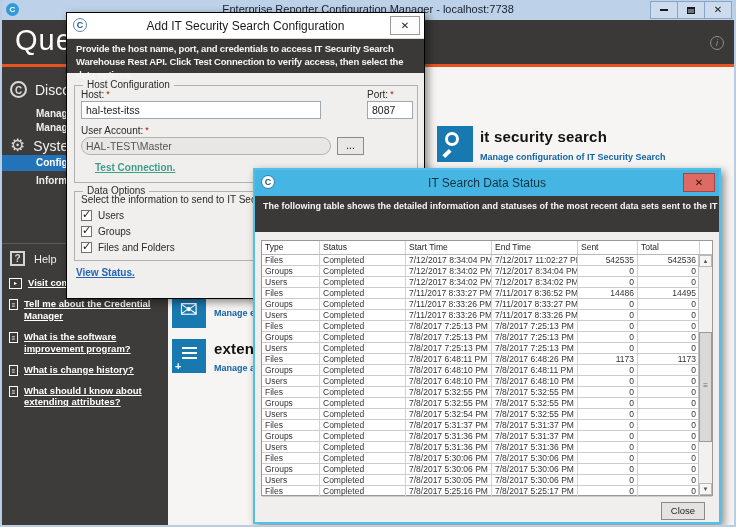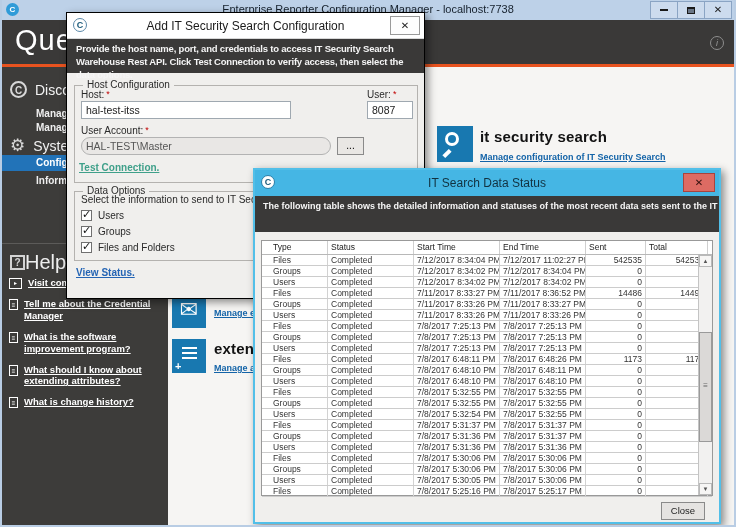--- a/index.html
+++ b/index.html
@@ -37,21 +37,21 @@
   .ring-icon::before { content:"C"; }
   .gear-icon { font-size:17px; color:#d8d8d8; line-height:1; }
   .gear-icon::before { content:"⚙"; }
   .nav-item { position:absolute; left:34px; font-size:10px; font-weight:bold; color:#efefef; cursor:pointer; }
   .nav-item.selected-row { left:0; right:0; padding-left:34px; height:16px; line-height:16px; background:#2273b8; color:#fff; }
   .side-divider { position:absolute; left:0; right:0; top:176px; height:1px; background:#5c5b59; }
   .help-header { position:absolute; left:8px; top:184px; display:flex; align-items:center; }
   .help-box-icon { width:15px; height:15px; border:2px solid #d4d4d4; font-size:10px; font-weight:bold;
                    color:#d4d4d4; text-align:center; line-height:12px; }
   .help-box-icon::before { content:"?"; }
-  .help-header .sec-label { font-size:20px; }
+  .help-header .sec-label { font-size:11px; margin-left:9px; }
   .help-links { position:absolute; left:7px; top:210px; width:150px; list-style:none; }
   .help-link { display:flex; margin-bottom:9px; cursor:pointer; }
   .hicon { flex:0 0 auto; margin-right:6px; margin-top:1px; }
   .hicon.video-icon { width:13px; height:11px; border:1px solid #fff; font-size:6px; color:#fff;
                       text-align:center; line-height:9px; }
   .hicon.video-icon::before { content:"▸"; }
   .hicon.doc-icon { width:9px; height:11px; border:1px solid #fff; font-size:6px; color:#fff;
                     text-align:center; line-height:10px; }
   .hicon.doc-icon::before { content:"≡"; }
   .htext { font-size:9.5px; font-weight:bold; color:#fff; text-decoration:underline; line-height:1.25; }
@@ -66,21 +66,21 @@
   .mag-circle { position:absolute; left:8px; top:6px; width:14px; height:14px; border:3px solid #fff; border-radius:50%; }
   .mag-handle { position:absolute; left:8px; top:23px; width:4px; height:9px; background:#fff; transform:rotate(45deg); }
   .icon-email { left:170px; top:294px; width:34px; height:34px; color:#fff; font-size:22px; text-align:center; line-height:32px; }
   .icon-email::before { content:"✉"; }
   .icon-ext { left:170px; top:339px; width:34px; height:34px; }
   .ext-bars { position:absolute; left:10px; top:8px; width:15px; height:2px; background:#fff;
               box-shadow:0 5px 0 #fff, 0 10px 0 #fff; }
   .ext-plus { position:absolute; left:3px; bottom:1px; color:#fff; font-size:11px; font-weight:bold; }
   .ext-plus::before { content:"+"; }
   .tile-title { position:absolute; font-size:15px; font-weight:bold; color:#121212; letter-spacing:0.2px; }
-  .tile-link { position:absolute; font-size:9px; font-weight:bold; color:#1464a8; text-decoration:underline; cursor:pointer; }
+  .tile-link { position:absolute; font-size:9px; font-weight:bold; color:#1464a8; cursor:pointer; }
   .t-search-title { left:478px; top:128px; }
   .t-search-link { left:478px; top:152px; }
   .t-email-link { left:212px; top:308px; }
   .t-ext-title { left:212px; top:340px; }
   .t-ext-link { left:212px; top:363px; }
 
   
   .dialog { position:absolute; background:#f0efed; box-shadow:3px 3px 8px rgba(0,0,0,0.45); }
   .dlg-titlebar { position:absolute; left:0; right:0; top:0; }
   .dlg-title { position:absolute; left:0; right:0; text-align:center; }
@@ -100,29 +100,29 @@
   .dialog-add .dlg-banner { top:26px; height:34px; padding:4px 9px; font-size:9.5px; line-height:1.35; letter-spacing:-0.2px; }
   .group { position:absolute; border:1px solid #b4b2af; }
   .group-legend { position:absolute; top:-7px; left:8px; background:#f0efed; padding:0 4px; font-size:10px; color:#2a2a2a; }
   .host-group { left:7px; top:72px; width:344px; height:98px; }
   .data-group { left:7px; top:178px; width:344px; height:70px; }
   .fld-label { position:absolute; font-size:10px; color:#2a2a2a; }
   .req::after { content:"*"; color:#c00000; font-size:9px; margin-left:2px; vertical-align:top; }
   .txt-input { position:absolute; height:18px; border:1px solid #9fa8b0; background:#fff; font-size:10.5px;
                padding:0 4px; font-family:inherit; color:#222; }
   .txt-input:disabled { background:#e9e7e5; color:#555; border-color:#b3b3b3;border-radius:9px; }
-  .in-host { left:6px; top:15px; width:210px; }
+  .in-host { left:6px; top:15px; width:240px; }
   .in-port { left:292px; top:15px; width:46px; }
   .in-user { left:6px; top:51px; width:250px; }
   .lb-host { left:6px; top:3px; }
   .lb-port { left:292px; top:3px; }
   .lb-user { left:6px; top:39px; }
   .browse-btn { position:absolute; left:262px; top:51px; width:27px; height:18px; background:#e9e7e4;
                 border:1px solid #8a8a8a; font-size:10px; text-align:center; line-height:16px; cursor:pointer; }
-  .test-link { position:absolute; left:4px; top:76px; font-size:10px; font-weight:bold; color:#3fa08a;
+  .test-link { position:absolute; left:20px; top:76px; font-size:10px; font-weight:bold; color:#3fa08a;
                text-decoration:underline; cursor:pointer; }
   .dg-hint { position:absolute; left:6px; top:2px; font-size:10px; color:#2a2a2a; white-space:nowrap; }
   .cb-list { position:absolute; left:6px; top:15px; }
   .cbrow { display:flex; align-items:center; height:16px; cursor:pointer; }
   .cbox { width:11px; height:11px; border:1px solid #707070; background:#fff; margin-right:6px;
           position:relative; }
   .cbox.checked::after { content:"✓"; position:absolute; left:0px; top:-3px; font-size:11px; color:#111; }
   .cblabel { font-size:10px; color:#2a2a2a; }
   .view-status-link { position:absolute; left:9px; top:254px; font-size:10px; font-weight:bold; color:#2464b4;
                       text-decoration:underline; cursor:pointer; }
@@ -135,21 +135,21 @@
   .dlg-close-red { position:absolute; right:4px; top:3px; width:32px; height:19px; background:#dd6b63;
                    border:1px solid #a8433d; font-size:10px; font-weight:bold; color:#33100e; text-align:center;
                    line-height:17px; cursor:pointer; }
   .dialog-status .dlg-banner { top:26px; height:36px; padding:5px 8px; font-size:9px; white-space:nowrap; overflow:hidden; }
   .ds-table { position:absolute; left:6px; top:70px; width:452px; height:256px; background:#fff; border:1px solid #999; }
   .thead { display:flex; height:14px; border-bottom:1px solid #b8b8b8; }
   .cell { height:100%; padding:0 3px; font-size:8.5px; line-height:11px; color:#333; white-space:nowrap;
           overflow:hidden; border-right:1px solid #d2d2d2; }
   .thead .cell { line-height:13px; color:#222; border-right:1px solid #cfcfcf; }
   .trow { display:flex; height:11px; border-bottom:1px solid #ccc; }
-  .c0 { width:58px;margin-left:8px; } .c1 { width:86px; } .c2 { width:86px; } .c3 { width:86px; }
+  .c0 { width:58px; } .c1 { width:86px; } .c2 { width:86px; } .c3 { width:86px; }
   .c4 { width:60px; } .c5 { width:62px; }
   .num { text-align:right; }
   .vscroll { position:absolute; right:0; top:14px; bottom:0; width:14px; background:#f2f1f0; border-left:1px solid #c4c4c4; }
   .sb-btn { position:absolute; left:0; right:0; height:12px; background:#f6f5f4; border:1px solid #b9b9b9;
             font-size:6px; color:#555; text-align:center; line-height:11px; cursor:pointer; }
   .sb-up { top:0; } .sb-up::before { content:"▲"; }
   .sb-down { bottom:0; } .sb-down::before { content:"▼"; }
   .sb-thumb { position:absolute; left:0; right:0; top:77px; height:110px; background:#dbd9d7;
               border:1px solid #9a9a9a; cursor:grab; }
   .sb-thumb::after { content:"≡"; position:absolute; left:0; right:0; top:50%; margin-top:-6px;
@@ -209,25 +209,25 @@
         <li class="help-link">
           <span class="hicon doc-icon"></span>
           <span class="htext">Tell me about the Credential Manager</span>
         </li>
         <li class="help-link">
           <span class="hicon doc-icon"></span>
           <span class="htext">What is the software improvement program?</span>
         </li>
         <li class="help-link">
           <span class="hicon doc-icon"></span>
-          <span class="htext">What should I know about extending attributes?</span>
+          <span class="htext">What is change history?</span>
         </li>
         <li class="help-link">
           <span class="hicon doc-icon"></span>
-          <span class="htext">What is change history?</span>
+          <span class="htext">What should I know about extending attributes?</span>
         </li>
       </ul>
   </div>
 
   <div class="tile-icon icon-search">
     <span class="mag-circle"></span>
     <span class="mag-handle"></span>
   </div>
   <div class="tile-title t-search-title">it security search</div>
   <div class="tile-link t-search-link">Manage configuration of IT Security Search</div>
@@ -247,21 +247,21 @@
       <span class="dlg-icon"></span>
       <span class="dlg-title">Add IT Security Search Configuration</span>
       <span class="dlg-close-light">✕</span>
     </div>
     <div class="dlg-banner">Provide the host name, port, and credentials to access IT Security Search Warehouse Rest API. Click Test Connection to verify access, then select the data options.</div>
 
     <div class="group host-group">
       <span class="group-legend">Host Configuration</span>
       <span class="fld-label req lb-host">Host:</span>
       <input class="txt-input in-host" type="text" value="hal-test-itss" style="">
-      <span class="fld-label req lb-port">User:</span>
+      <span class="fld-label req lb-port">Port:</span>
       <input class="txt-input in-port" type="text" value="8087" style="">
       <span class="fld-label req lb-user">User Account:</span>
       <input class="txt-input in-user" type="text" disabled="" value="HAL-TEST\Master" style="">
       <span class="browse-btn">...</span>
       <span class="test-link">Test Connection.</span>
     </div>
 
     <div class="group data-group">
       <span class="group-legend">Data Options</span>
       <span class="dg-hint">Select the information to send to IT Security Search.</span>

